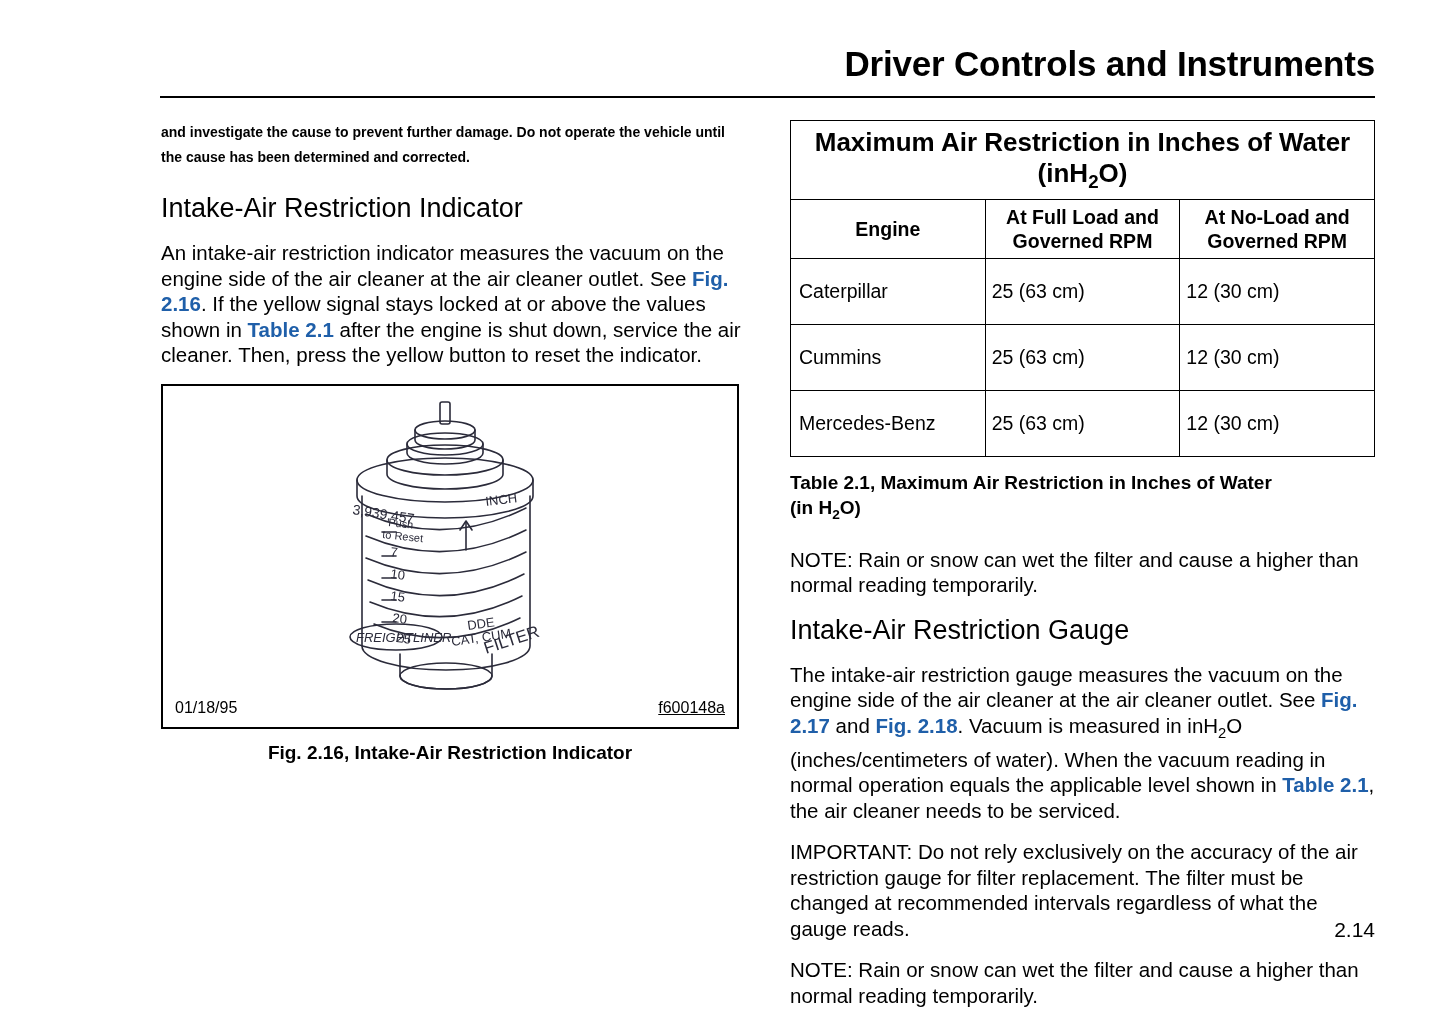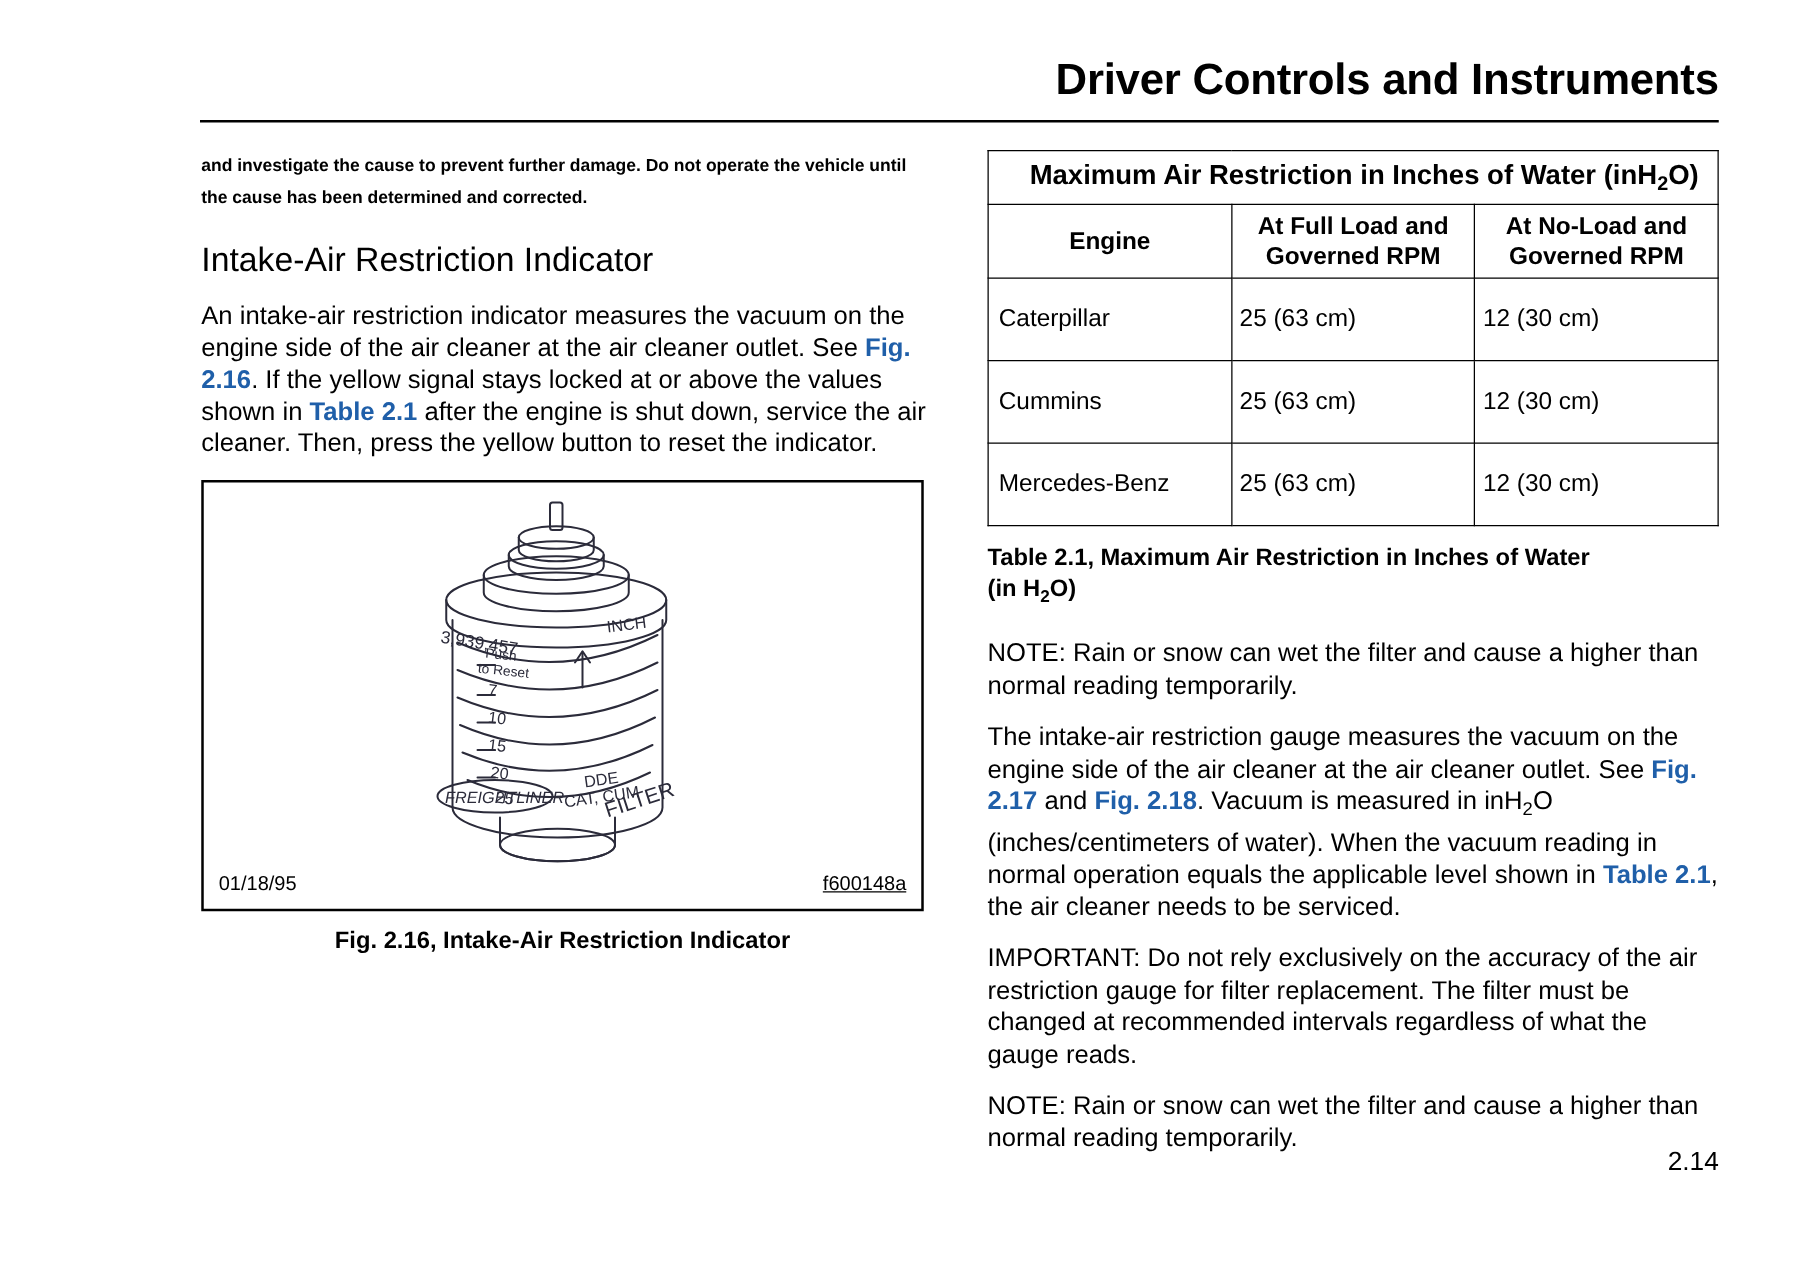--- a/index.html
+++ b/index.html
@@ -120,23 +120,23 @@
     width: 585px;
     table-layout: fixed;
   }
   table.spec td, table.spec th {
     border: 1.5px solid #000;
     padding: 21px 6px;
     font-size: 19px;
     vertical-align: middle;
   }
   table.spec th.head-full {
-    text-align: right;
-    font-weight: bold;
-    font-size: 22px;
+    text-align: center;
+    font-weight: bold;
+    font-size: 26px;
     padding: 6px 15px;
   }
   table.spec th.sub {
     text-align: center;
     font-weight: bold;
     font-size: 19.5px;
     line-height: 24px;
     padding: 5px 4px;
   }
   table.spec td.engine {
@@ -277,20 +277,21 @@
       </tbody>
     </table>
 
     <div class="table-caption">
       <span>Table 2.1, Maximum Air Restriction in Inches of Water</span><br>
       <span>(in H<sub>2</sub>O)</span>
     </div>
 
     <p>NOTE: Rain or snow can wet the filter and cause a higher than normal reading temporarily.</p>
 
+    <h2 class="section">Intake-Air Restriction Gauge</h2>
 
     <p><span>The intake-air restriction gauge measures the vacuum on the engine side of the air cleaner at the air cleaner outlet. See </span><span class="xref">Fig. 2.17</span><span> and </span><span class="xref">Fig. 2.18</span><span>. Vacuum is measured in inH</span><sub>2</sub><span>O (inches/centimeters of water). When the vacuum reading in normal operation equals the applicable level shown in </span><span class="xref">Table 2.1</span><span>, the air cleaner needs to be serviced.</span></p>
 
     <p>IMPORTANT: Do not rely exclusively on the accuracy of the air restriction gauge for filter replacement. The filter must be changed at recommended intervals regardless of what the gauge reads.</p>
 
     <p>NOTE: Rain or snow can wet the filter and cause a higher than normal reading temporarily.</p>
   </div>
 
   <div class="page-number">2.14</div>
 </div>

